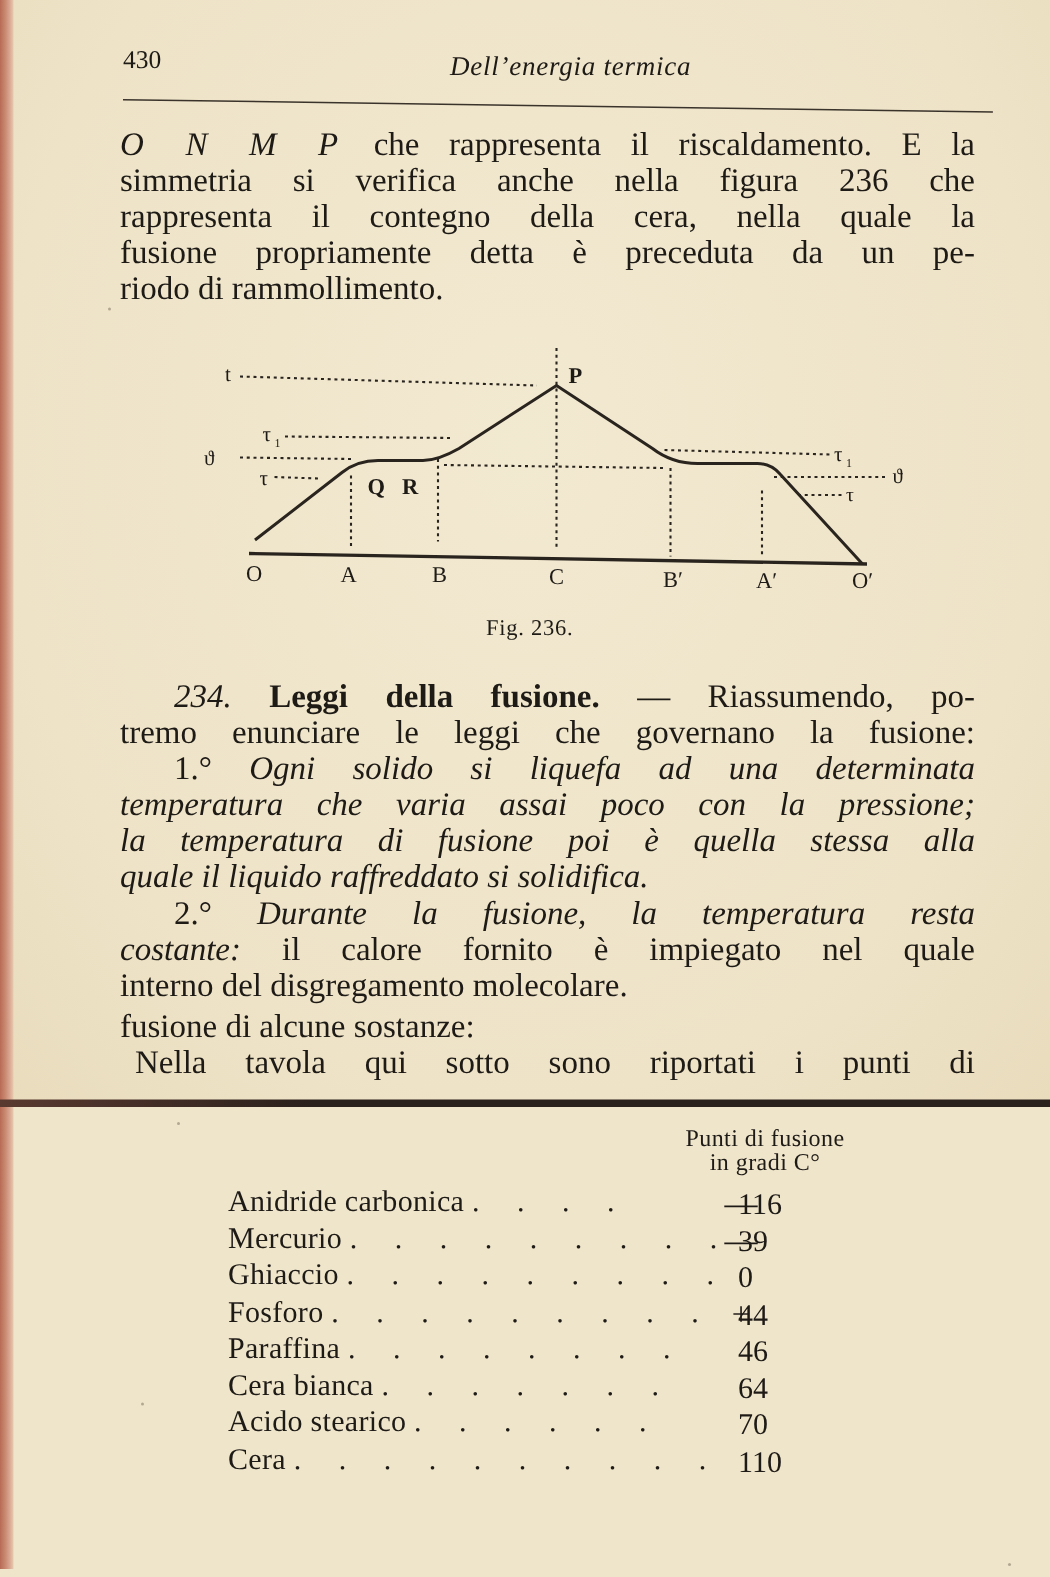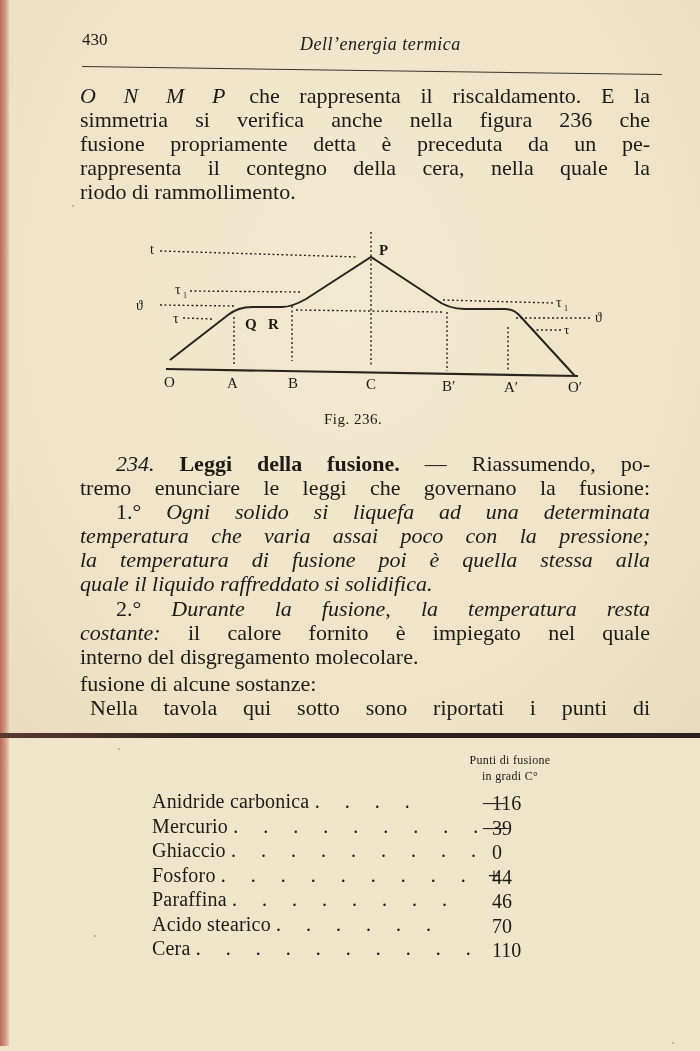--- a/index.html
+++ b/index.html
@@ -46,21 +46,21 @@
     .figure { position: absolute; left: 130px; top: 230px; width: 480px; height: 170px; }
     .figure svg { width: 480px; height: 170px; overflow: visible; }
     .figure text { font-family: "Liberation Serif", serif; fill: #1e1a16; }
     .caption {
       position: absolute; left: 324px; top: 411px; font-size: 15px;
       font-family: "Liberation Serif", serif; letter-spacing: 0.5px;
     }
 
     .table-head {
       position: absolute; left: 455px; top: 752px; width: 110px; text-align: center;
-      font-size: 12px; line-height: 16px; font-family: "Liberation Serif", serif; letter-spacing: 0.3px;
+      font-size: 16px; line-height: 16px; font-family: "Liberation Serif", serif; letter-spacing: 0.3px;
     }
     .table { position: absolute; left: 152px; top: 790px; width: 420px; }
     .row {
       position: relative; height: 24.5px; font-size: 20px; font-family: "Liberation Serif", serif;
     }
     .row .name { position: absolute; left: 0; top: 0; white-space: nowrap; letter-spacing: 0.2px; }
     .row .sign { position: absolute; left: 330px; top: -1px; width: 24px; text-align: center; font-size: 22px; }
     .row .val { position: absolute; left: 340px; width: 56px; top: 2px; }
     .leader { letter-spacing: 10px; }
     .spot { position: absolute; width: 2px; height: 2px; border-radius: 1px; background: #8a7d6a; opacity: 0.6; }
@@ -72,22 +72,22 @@
   <div class="edge"></div>
   <div class="bottom-edge"></div>
 
   <div class="page-number">430</div>
   <div class="running-head">Dell’energia termica</div>
   <div class="head-rule"></div>
 
   <p class="para" style="top:84px;">
     <span class="line"><span class="it" style="letter-spacing:4px;">O N M P</span><span> che rappresenta il riscaldamento. E la</span></span>
     <span class="line">simmetria si verifica anche nella figura 236 che</span>
+    <span class="line">rappresenta il contegno della cera, nella quale la</span>
     <span class="line">fusione propriamente detta è preceduta da un pe-</span>
-    <span class="line">rappresenta il contegno della cera, nella quale la</span>
     <span class="line last">riodo di rammollimento.</span>
   </p>
 
   <div class="figure">
     <svg viewBox="0 0 480 170">
       <g stroke="#2a241e" fill="none">
 
         <line x1="36" y1="139" x2="448" y2="146" stroke-width="2.2"></line>
 
         <path d="M40,130 L98,85 Q108,77 122,77 L152,77 Q162,77 176,69 L241,27 L305,69 Q318,79 335,79 L375,79 Q384,79 390,86 L445,146" stroke-width="2"></path>
@@ -179,20 +179,25 @@
       <span class="name"><span>Fosforo</span> <span class="leader"> . . . . . . . . .</span></span>
       <span class="sign">+</span>
       <span class="val">44</span>
     </div>
     <div class="row">
       <span class="name"><span>Paraffina</span> <span class="leader">. . . . . . . .</span></span>
       <span class="sign"></span>
       <span class="val">46</span>
     </div>
     <div class="row">
+      <span class="name"><span>Cera bianca</span> <span class="leader">. . . . . . .</span></span>
+      <span class="sign"></span>
+      <span class="val">64</span>
+    </div>
+    <div class="row">
       <span class="name"><span>Acido stearico</span> <span class="leader">. . . . . .</span></span>
       <span class="sign"></span>
       <span class="val">70</span>
     </div>
     <div class="row">
       <span class="name"><span>Cera</span> <span class="leader"> . . . . . . . . . .</span></span>
       <span class="sign"></span>
       <span class="val">110</span>
     </div>
   </div>

